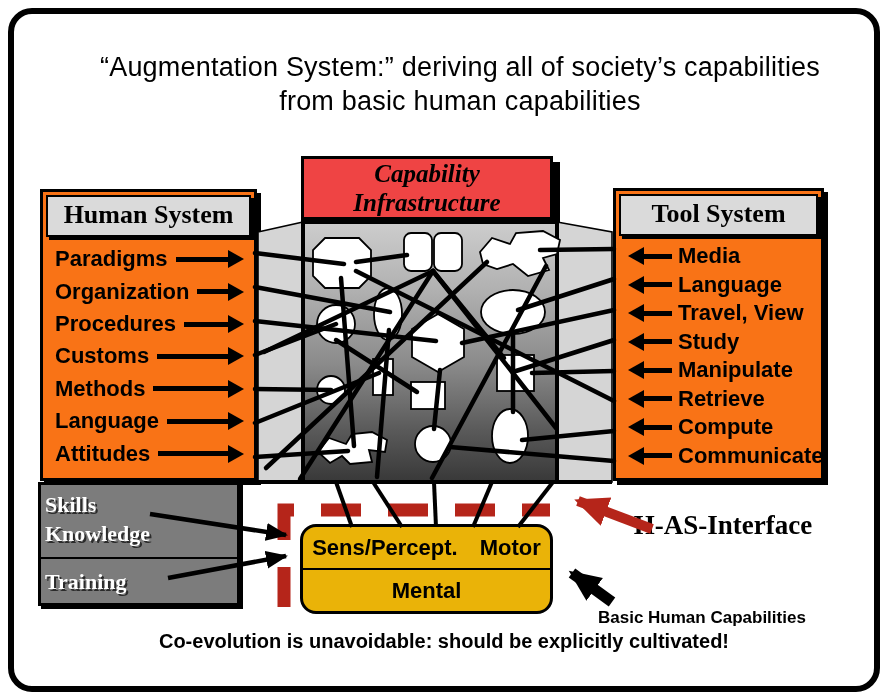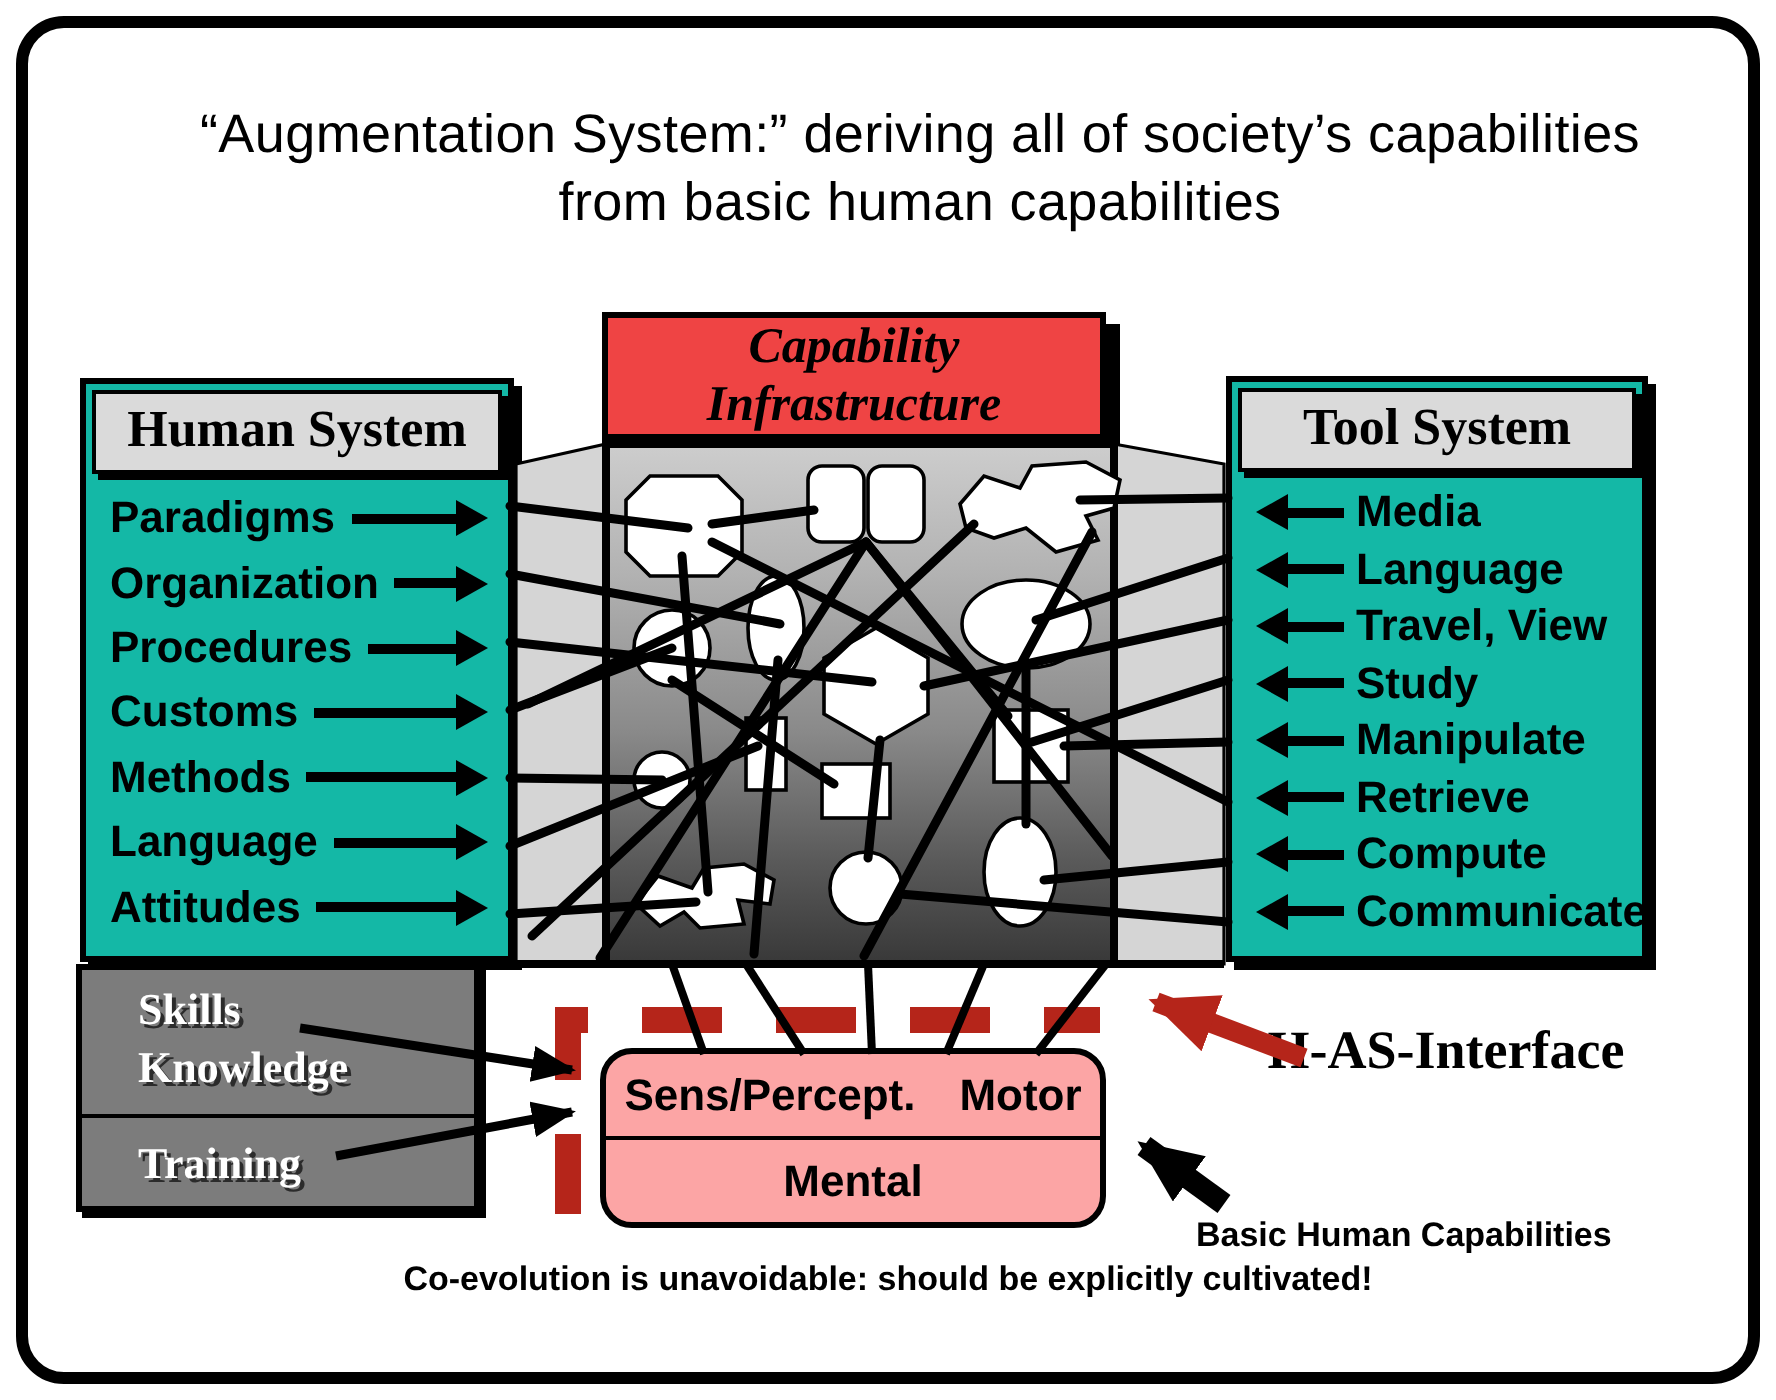--- a/index.html
+++ b/index.html
@@ -5,21 +5,21 @@
   html,body{margin:0;padding:0;background:#fff;}
   #stage{position:relative;width:888px;height:700px;background:#fff;overflow:hidden;
          font-family:"Liberation Sans",sans-serif;color:#000;}
   #frame{position:absolute;inset:8px;border:6px solid #000;border-radius:24px;}
 
   
   #title{position:absolute;top:50px;left:16px;width:100%;text-align:center;
          font-size:27px;line-height:34px;font-weight:400;letter-spacing:0.2px;}
 
   
-  .sysbox{position:absolute;background:#14b8a6;border:3px solid #000;box-shadow:4px 4px 0 #000;
+  .sysbox{position:absolute;background:#f97316;border:3px solid #000;box-shadow:4px 4px 0 #000;
           box-sizing:border-box;display:flex;flex-direction:column;}
   .sysbox .hd{margin:3px 3px 0 3px;border:2px solid #000;background:#dadada;box-shadow:3px 3px 0 #000;
           text-align:center;font-family:"Liberation Serif",serif;font-weight:bold;font-size:26px;
           height:38px;line-height:36px;flex:0 0 auto;}
   .rows{flex:1;display:flex;flex-direction:column;justify-content:space-around;
         padding:6px 10px 8px 12px;}
   .row{display:flex;align-items:center;font-family:Liberation Sans, sans-serif;
        font-weight:bold;font-size:22px;white-space:nowrap;}
   .arrow-r{flex:1;display:flex;align-items:center;margin-left:8px;min-width:26px;}
   .arrow-r .bar{flex:1;height:5px;background:#000;}
@@ -37,39 +37,39 @@
   #cap-header{position:absolute;left:301px;top:156px;width:252px;height:64px;background:#ef4444;
               border:3px solid #000;box-shadow:7px 6px 0 #000;box-sizing:border-box;
               display:flex;flex-direction:column;justify-content:center;text-align:center;
               font-family:"Liberation Serif",serif;font-weight:bold;font-size:25px;line-height:29px;font-style:italic;}
 
   
   #skills-box{position:absolute;left:38px;top:482px;width:202px;height:124px;background:#7c7c7c;
               border:3px solid #000;box-shadow:3px 3px 0 #000;box-sizing:border-box;
               display:flex;flex-direction:column;
               font-family:"Liberation Serif",serif;font-weight:bold;font-size:22px;color:#fff;}
-  #skills-box .w{text-shadow:2px 2px 0 #2b2b2b;padding-left:28px;line-height:29px;}
+  #skills-box .w{text-shadow:2px 2px 0 #2b2b2b;padding-left:4px;line-height:29px;}
   #skills-box .sec1{padding-top:5px;flex:1;}
   #skills-box .divider{height:2px;background:#000;flex:0 0 auto;}
   #skills-box .sec2{flex:0 0 44px;display:flex;align-items:center;}
 
   
-  #sens-box{position:absolute;left:300px;top:524px;width:253px;height:90px;background:#fca5a5;
+  #sens-box{position:absolute;left:300px;top:524px;width:253px;height:90px;background:#eab308;
             border:3px solid #000;border-radius:16px;box-sizing:border-box;overflow:hidden;
             display:flex;flex-direction:column;font-weight:bold;font-size:22px;}
   #sens-box .r1{flex:1;display:flex;align-items:center;justify-content:center;gap:22px;}
   #sens-box .divider{height:2px;background:#000;}
   #sens-box .r2{flex:1;display:flex;align-items:center;justify-content:center;}
 
   #has-label{position:absolute;left:612px;top:510px;width:222px;text-align:center;
              font-family:"Liberation Serif",serif;font-weight:bold;font-size:27px;}
   #bhc-label{position:absolute;left:598px;top:608px;width:280px;
              font-weight:bold;font-size:17px;}
   #caption{position:absolute;top:630px;left:0;width:100%;text-align:center;
-           font-weight:bold;font-size:17px;}
+           font-weight:bold;font-size:20px;}
 
   #netsvg{position:absolute;inset:0;pointer-events:none;}
 </style>
 </head>
 <body>
 
 <div id="stage">
   <div id="frame"></div>
 
   <div id="title">

